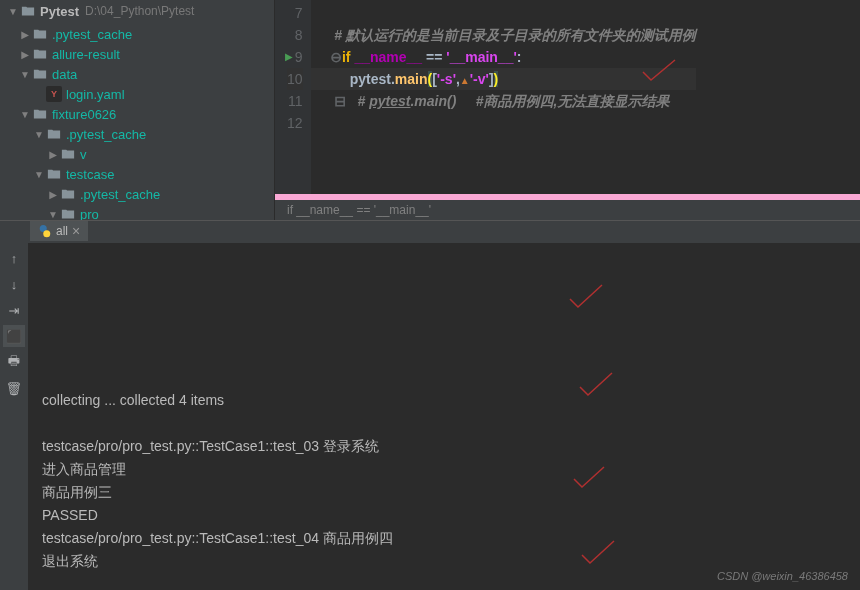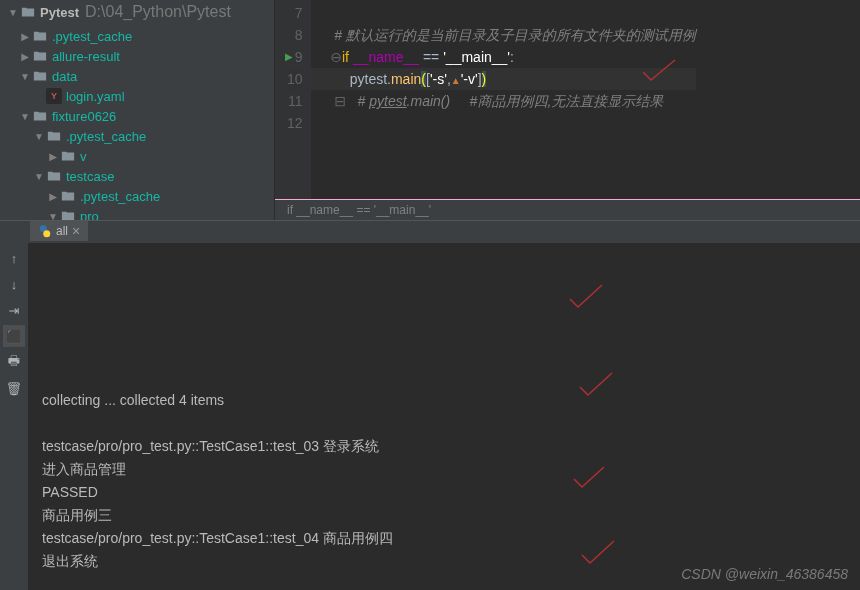--- a/index.html
+++ b/index.html
@@ -1,53 +1,53 @@
 <!DOCTYPE html>
 <html><head>
 <meta charset="utf-8">
 <style>
 * { margin: 0; padding: 0; box-sizing: border-box; font-family: "Segoe UI", "Microsoft YaHei", sans-serif; }
 body { background: #2b2b2b; color: #a9b7c6; font-size: 13px; width: 860px; height: 590px; overflow: hidden; display: flex; flex-direction: column; position: relative; }
 .top { display: flex; height: 220px; }
 .tree { width: 275px; background: #3c3f41; overflow: hidden; border-right: 1px solid #2b2b2b; }
 .tree-header { display: flex; align-items: center; padding: 3px 6px; background: #3c3f41; }
 .proj-name { color: #bababa; font-weight: bold; }
-.proj-path { color: #787878; margin-left: 6px; font-size: 16px; }
+.proj-path { color: #787878; margin-left: 6px; font-size: 12px; }
 .tree-body { padding: 2px 0; }
 .tree-item { display: flex; align-items: center; height: 20px; cursor: pointer; }
 .arrow { width: 14px; display: inline-block; text-align: center; color: #808080; font-size: 10px; }
 .folder-icon, .file-icon { width: 16px; height: 16px; display: inline-flex; align-items: center; justify-content: center; margin-right: 4px; }
 .folder-icon svg { fill: #87939a; }
 .file-icon.yaml { color: #c75450; font-size: 9px; font-weight: bold; background: #2b2b2b; border-radius: 2px; padding: 1px 2px; }
 .item-label { color: #14b8a6; } .ind-1 { padding-left: 18px; } .ind-2 { padding-left: 32px; } .ind-3 { padding-left: 46px; }
 .editor { flex: 1; background: #2b2b2b; display: flex; flex-direction: column; }
 .code-area { flex: 1; display: flex; font-family: "Consolas", "Courier New", monospace; font-size: 14px; position: relative; }
 .gutter { background: #313335; color: #606366; padding: 2px 8px 2px 12px; text-align: right; user-select: none; }
 .gutter-line { height: 22px; line-height: 22px; position: relative; }
 .run-marker { position: absolute; left: -2px; color: #499c54; font-size: 10px; }
-.code { padding: 2px 0; position: relative; }
+.code { padding: 2px 0; position: relative; font-weight: bold; }
 .code-line { height: 22px; line-height: 22px; white-space: pre; padding-left: 8px; }
 .hl { background: #323232; }
-.kw { color: #eab308; } .str { color: #ffffff; } .cmt { color: #808080; font-style: italic; } .var { color: #b200b2; } .op { color: #a9b7c6; }
+.kw { color: #eab308; } .str { color: #d946ef; } .cmt { color: #808080; font-style: italic; } .var { color: #b200b2; } .op { color: #a9b7c6; }
 .fn { color: #ffc66d; } .paren-y { background: #3b514d; color: #ffef28; } .brack { color: #a9b7c6; }
 .underline { text-decoration: underline; }
 .mark { position: absolute; pointer-events: none; }
-.breadcrumb { background: #3c3f41; border-top: 1px solid #f9a8d4; padding: 3px 12px; color: #808080; font-size: 12px; font-family: "Consolas", monospace; }
+.breadcrumb { background: #3c3f41; border-top: 6px solid #f9a8d4; padding: 3px 12px; color: #808080; font-size: 12px; font-family: "Consolas", monospace; }
 .bottom { flex: 1; background: #2b2b2b; border-top: 1px solid #555; display: flex; flex-direction: column; }
 .tab-bar { background: #3c3f41; display: flex; align-items: flex-end; height: 22px; }
 .tab-icons { width: 30px; }
 .tab { display: flex; align-items: center; padding: 2px 8px; background: #4e5254; border-bottom: 2px solid #3c3f41; gap: 4px; }
 .py-icon { width: 14px; height: 14px; }
 .tab-label { color: #bbb; font-size: 12px; }
 .tab-close { color: #999; font-size: 14px; cursor: pointer; }
 .console { flex: 1; display: flex; overflow: hidden; }
 .toolbar { width: 28px; background: #3c3f41; display: flex; flex-direction: column; align-items: center; padding-top: 4px; gap: 4px; }
 .tool-btn { width: 22px; height: 22px; display: flex; align-items: center; justify-content: center; cursor: pointer; color: #afb1b3; }
 .output { flex: 1; padding: 8px 14px; font-family: "Consolas", "Courier New", monospace; font-size: 14px; line-height: 23px; color: #bababa; white-space: pre-wrap; position: relative; }
-.watermark { position: absolute; bottom: 8px; right: 12px; color: #7a7a7a; font-size: 14px; font-style: italic; text-align: right; }
+.watermark { position: absolute; bottom: 8px; right: 12px; color: #7a7a7a; font-size: 11px; font-style: italic; text-align: right; }
 svg.check { stroke: #b03030; stroke-width: 1.5; fill: none; }
 </style>
 </head>
 <body>
 
 <div class="top">
   <div class="tree">
     <div class="tree-header">
       <span class="arrow">▼</span>
       <span class="folder-icon">
@@ -201,17 +201,17 @@
         </svg>
       <svg class="check mark" style="left:548px;top:128px" width="40" height="30">
           <path d="M4 16 L12 24 L36 2"></path>
         </svg>
       <svg class="check mark" style="left:542px;top:222px" width="38" height="28">
           <path d="M4 14 L12 22 L34 2"></path>
         </svg>
       <svg class="check mark" style="left:550px;top:296px" width="40" height="30">
           <path d="M4 16 L12 24 L36 2"></path>
         </svg>
-    <div>collecting ... collected 4 items</div><div>&nbsp;</div><div>testcase/pro/pro_test.py::TestCase1::test_03 登录系统</div><div>进入商品管理</div><div>PASSED</div><div>商品用例三</div><div>testcase/pro/pro_test.py::TestCase1::test_04 商品用例四</div><div>退出系统</div></div>
+    <div>collecting ... collected 4 items</div><div>&nbsp;</div><div>testcase/pro/pro_test.py::TestCase1::test_03 登录系统</div><div>进入商品管理</div><div>商品用例三</div><div>PASSED</div><div>testcase/pro/pro_test.py::TestCase1::test_04 商品用例四</div><div>退出系统</div></div>
   </div>
 </div>
 
 <div class="watermark">CSDN @weixin_46386458</div>
 
 </body></html>

